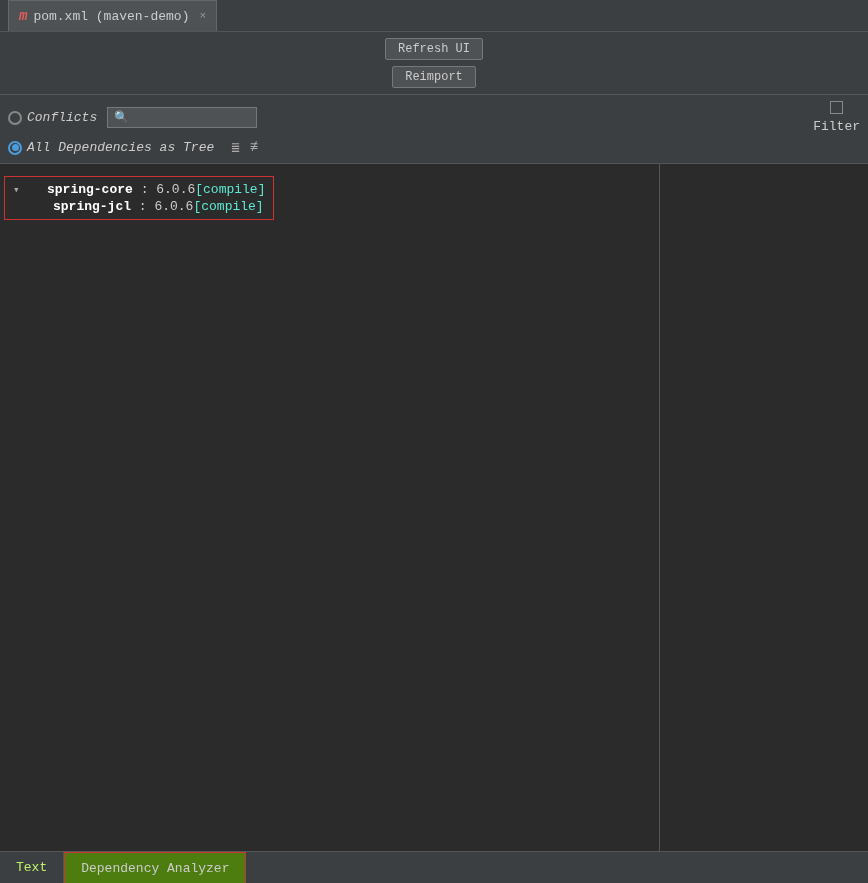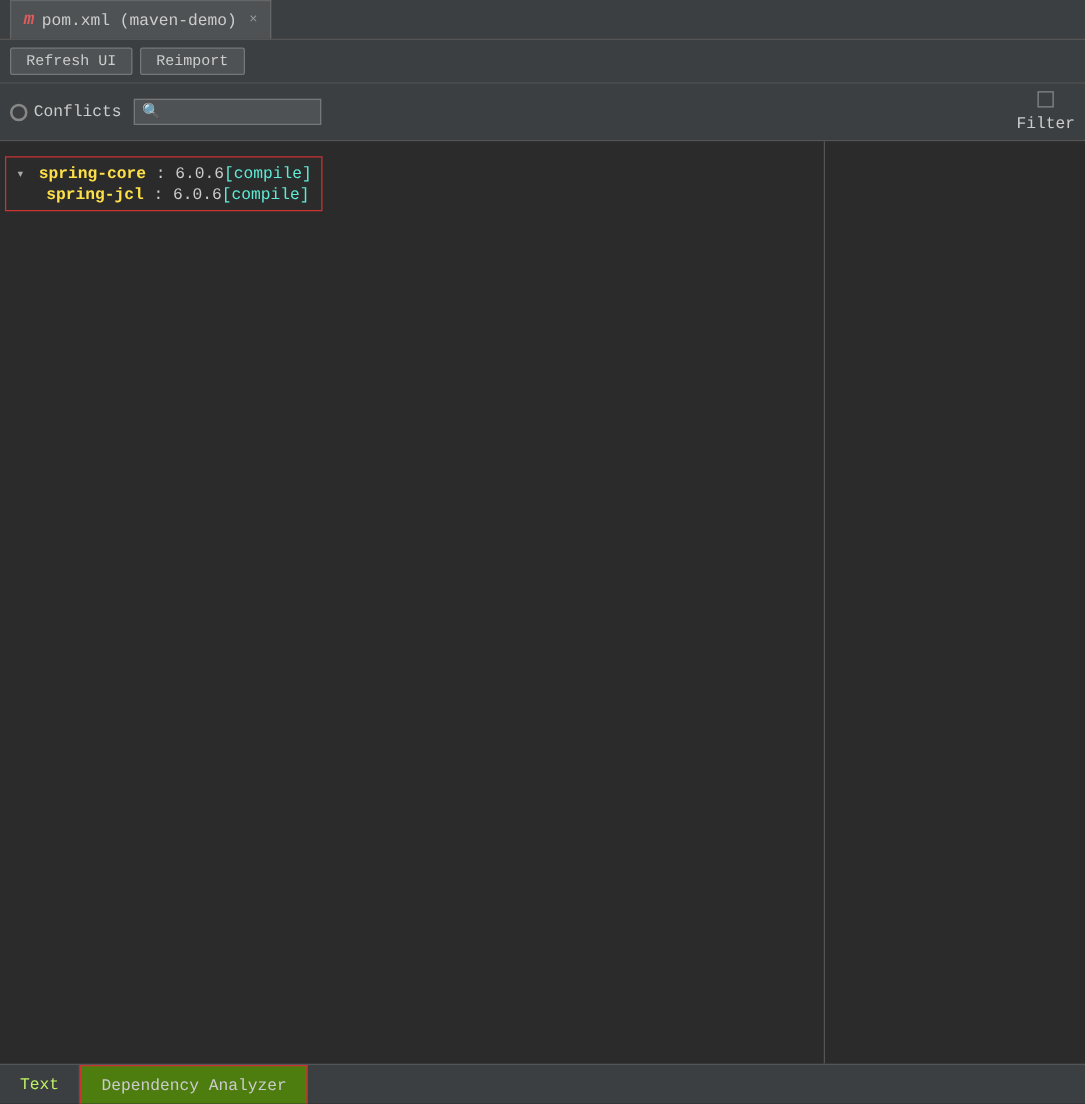--- a/index.html
+++ b/index.html
@@ -50,20 +50,21 @@
 
     
     .toolbar {
       background: #3c3f41;
       border-bottom: 1px solid #555;
       padding: 6px 8px;
       display: flex;
       align-items: center;
       gap: 6px;
       flex-shrink: 0;
+      flex-direction: column;
     }
     .toolbar-btn {
       background: #4e5254;
       border: 1px solid #777;
       color: #ccc;
       padding: 3px 12px;
       font-size: 12px;
       cursor: pointer;
       border-radius: 2px;
       font-family: inherit;
@@ -83,20 +84,21 @@
       padding: 2px 0;
     }
     .radio-label, .check-label {
       display: flex;
       align-items: center;
       gap: 5px;
       font-size: 13px;
       color: #ccc;
       cursor: pointer;
       font-family: 'Courier New', Courier, monospace;
+      font-style: italic;
     }
     .radio-btn {
       width: 14px;
       height: 14px;
       border-radius: 50%;
       border: 2px solid #888;
       background: transparent;
       display: flex;
       align-items: center;
       justify-content: center;
@@ -199,22 +201,23 @@
       font-size: 11px;
       margin-right: 4px;
       cursor: pointer;
       width: 14px;
     }
     .tree-indent {
       width: 24px;
       display: inline-block;
     }
     .dep-name {
-      color: #fde047;
+      color: #ffffff;
       font-weight: bold;
+      margin-left: 16px;
     }
     .dep-version {
       color: #ccc;
     }
     .dep-scope {
       color: #5eead4;
     }
 
     
     .bottom-tabs {
@@ -278,20 +281,30 @@
       <span style="color:#888; font-size:12px;">🔍</span>
       <input type="text" placeholder="" style="">
     </div>
     <label class="filter-label">
       <div class="check-box"></div>
       <span>Filter</span>
     </label>
   </div>
 
 
+  <div class="options-row">
+    <label class="radio-label">
+      <div class="radio-btn active"></div>
+      <span>All Dependencies as Tree</span>
+    </label>
+    <div class="sort-icons">
+      <span class="sort-icon" title="Sort ascending">≣</span>
+      <span class="sort-icon" title="Sort descending">≢</span>
+    </div>
+  </div>
 </div>
 
 <div class="main-content">
   <div class="tree-panel">
     <div class="tree-selected-box">
       
       <div class="tree-row">
         <span class="tree-toggle">▾</span>
         <span class="dep-name">spring-core</span>
         <span class="dep-version">&nbsp;: 6.0.6 </span>

